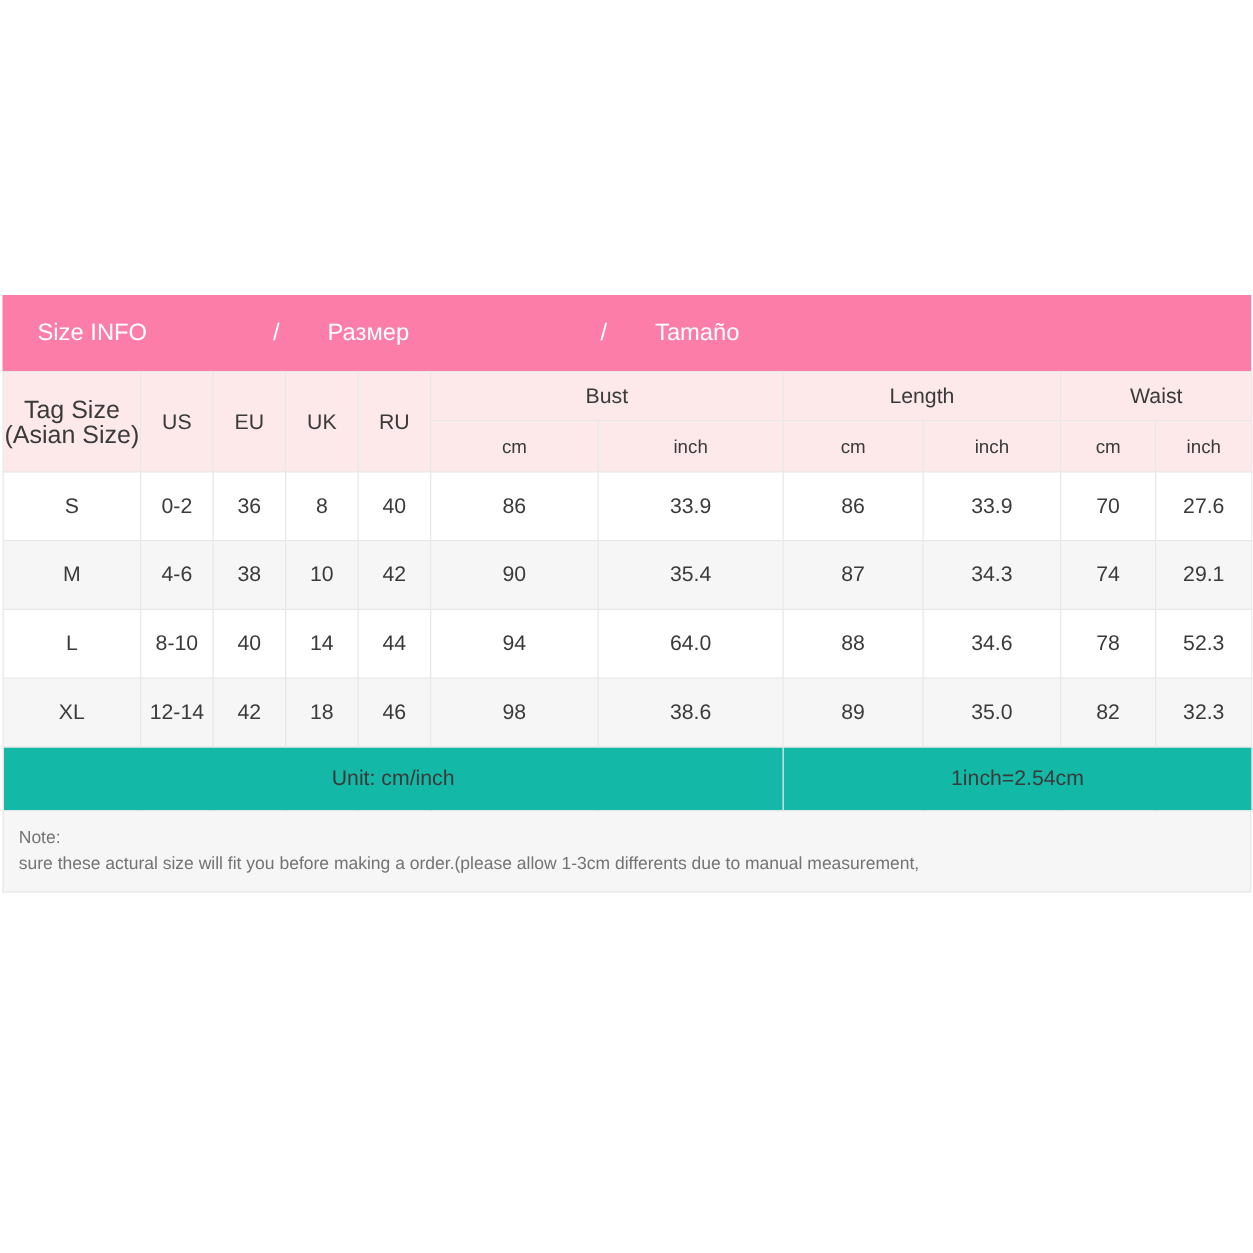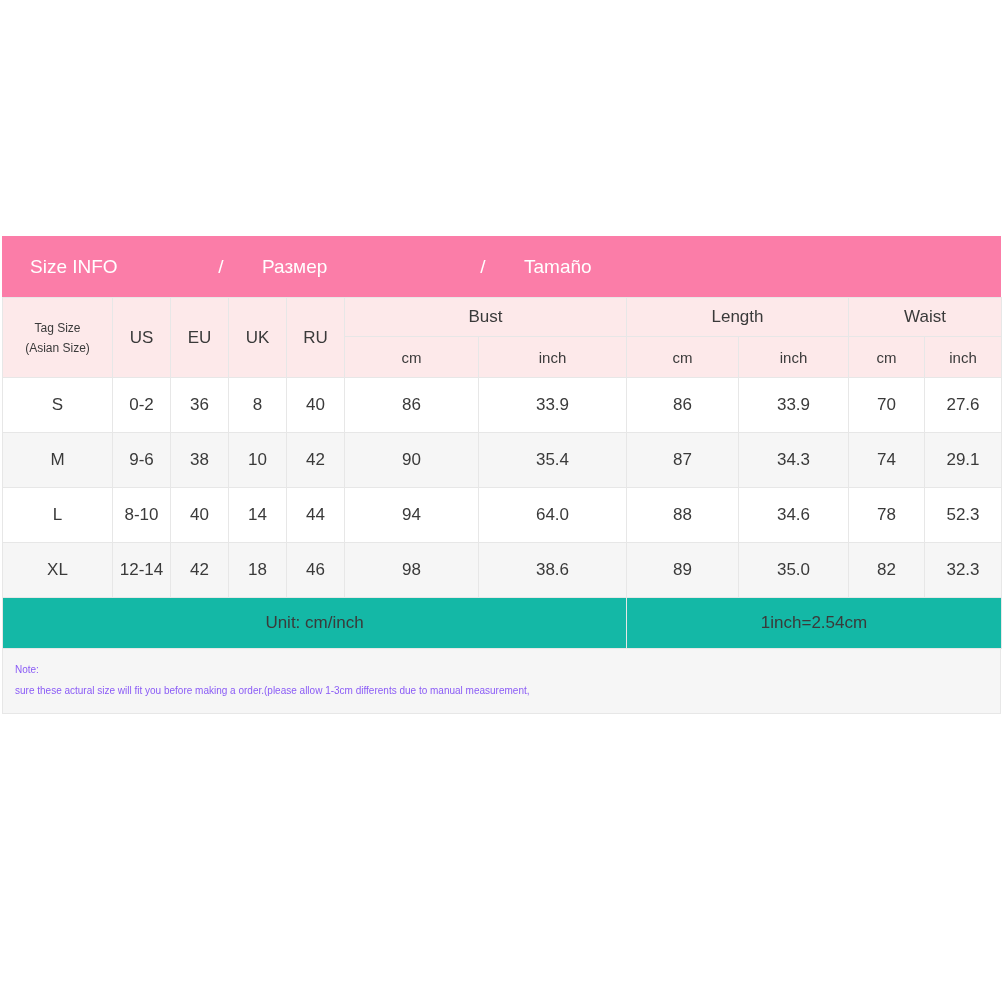--- a/index.html
+++ b/index.html
@@ -64,21 +64,21 @@
   }
   thead th {
     background: #fde9ea;
     color: #4a4a4a;
     font-weight: bold;
     font-size: 17px;
     height: 38px;
     padding: 0;
   }
   thead th.tall {
-    font-size: 12px;
+    font-size: 20px;
     line-height: 20px;
   }
   thead th.sub {
     font-size: 15px;
     height: 40px;
     margin-left: 18px;
   }
   tbody td {
     height: 52px;
     font-size: 17px;
@@ -94,23 +94,23 @@
     font-size: 17px;
     color: #3c3c3c;
     border: 1px solid #e7e7e7;
   }
   .note {
     background: #f6f6f6;
     border: 1px solid #e7e7e7;
     border-top: none;
     box-sizing: border-box;
     padding: 10px 12px 12px 12px;
-    font-size: 10px;
+    font-size: 14px;
     line-height: 21px;
-    color: #8b5cf6;
+    color: #737373;
     width: 999px;
   }
   .note .nline { display: block; }
 </style>
 </head>
 <body>
 
 <div class="page">
   <div class="chart-wrap">
 
@@ -168,21 +168,21 @@
           <td>40</td>
           <td>86</td>
           <td>33.9</td>
           <td>86</td>
           <td>33.9</td>
           <td>70</td>
           <td>27.6</td>
         </tr>
         <tr class="alt">
           <td>M</td>
-          <td>9-6</td>
+          <td>4-6</td>
           <td>38</td>
           <td>10</td>
           <td>42</td>
           <td>90</td>
           <td>35.4</td>
           <td>87</td>
           <td>34.3</td>
           <td>74</td>
           <td>29.1</td>
         </tr>

